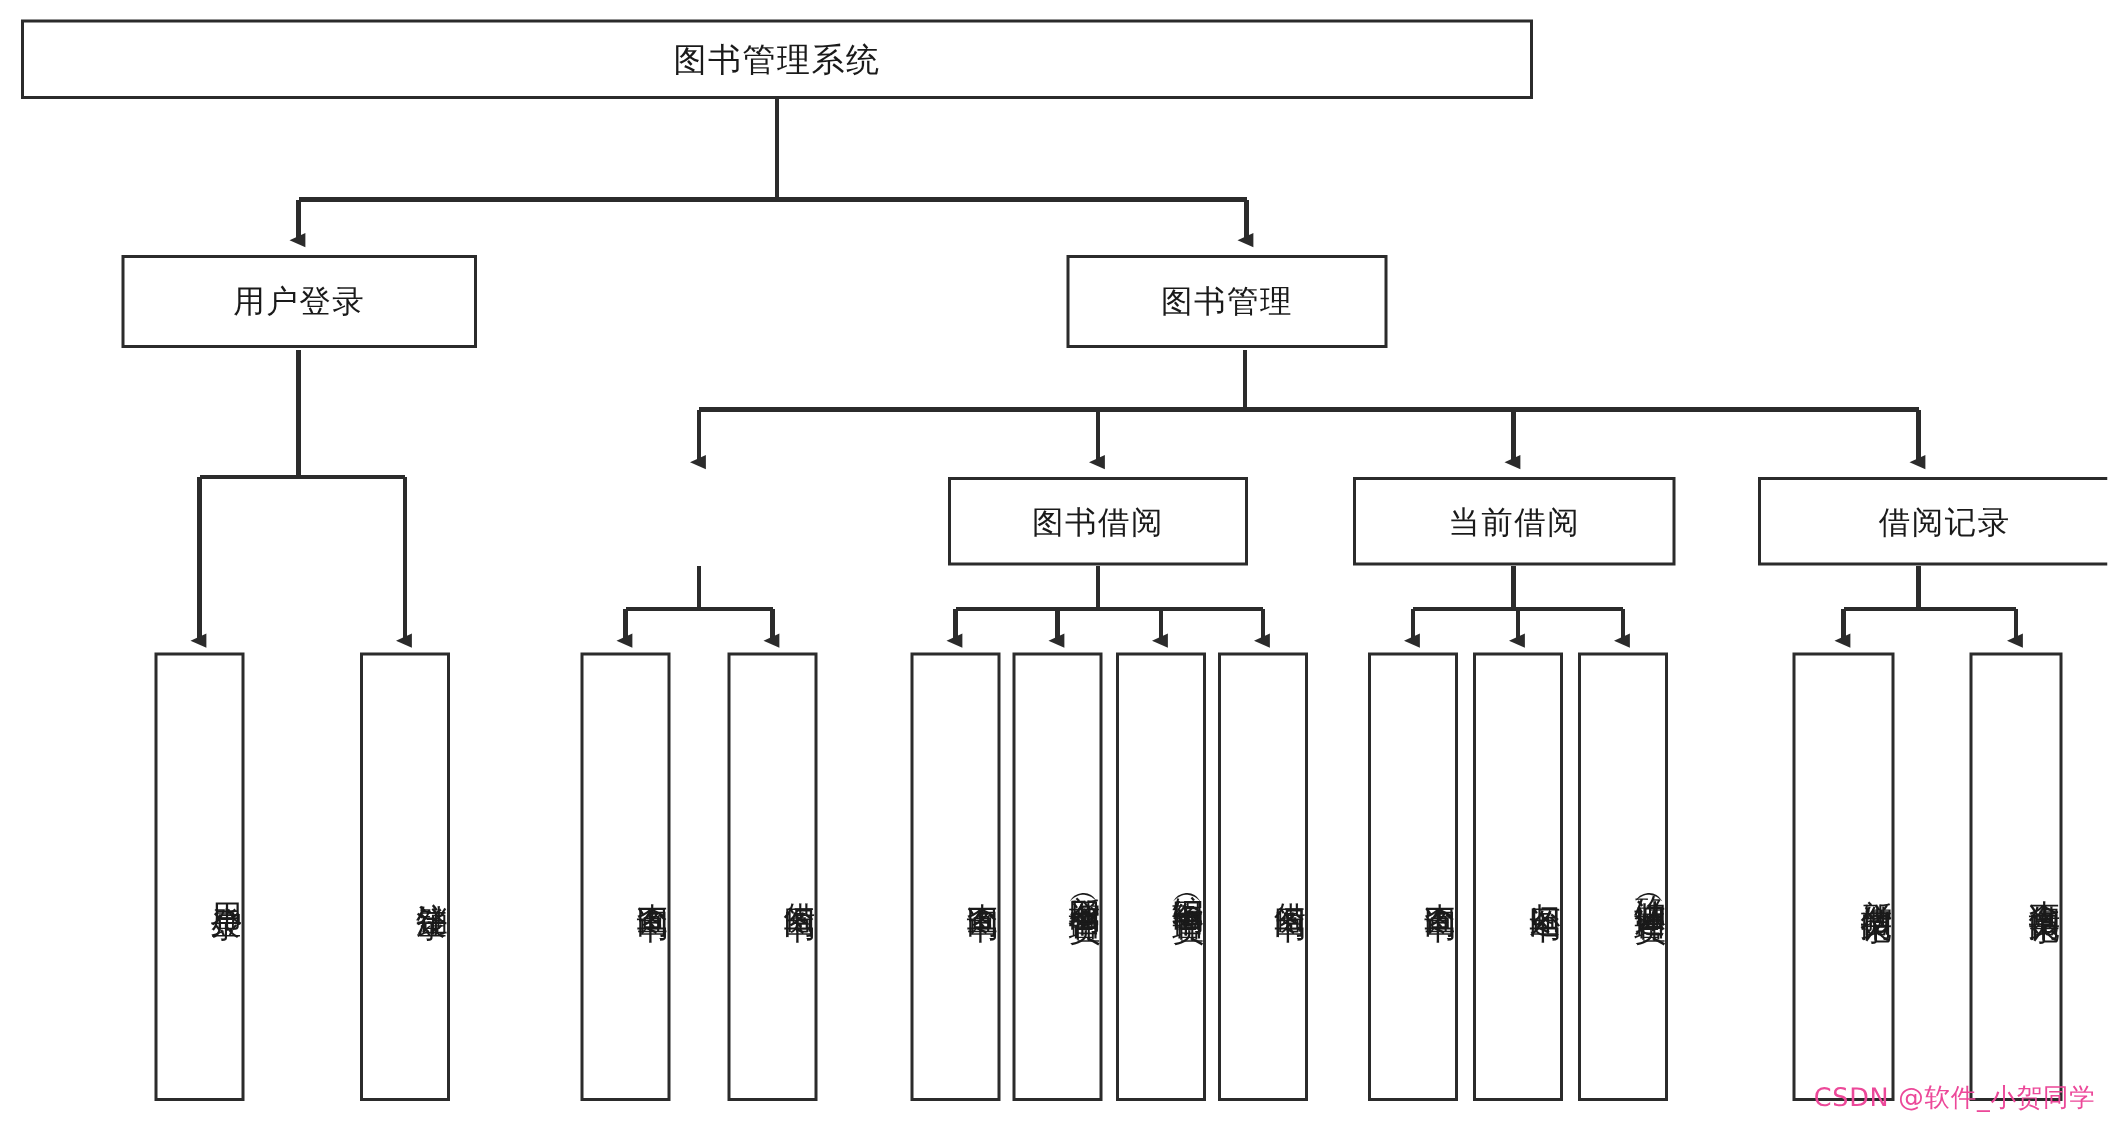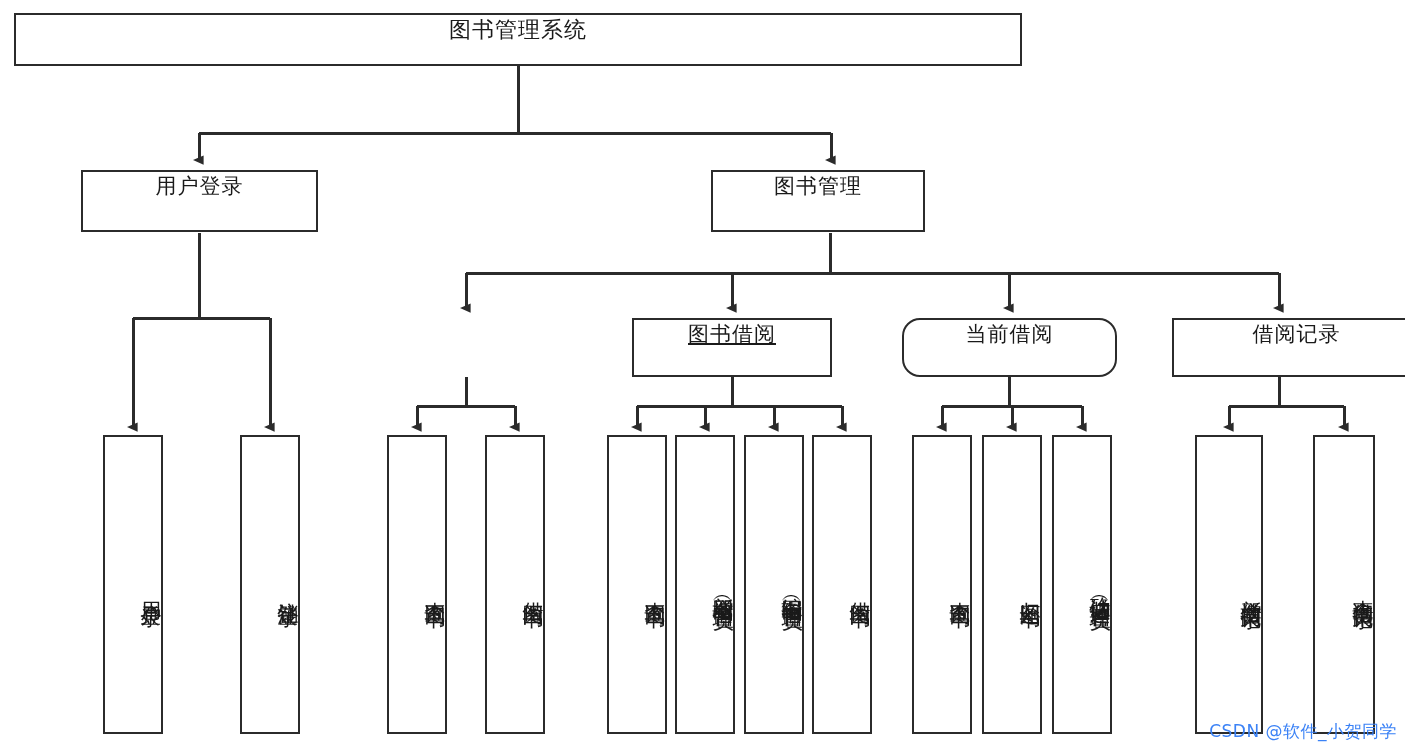--- a/index.html
+++ b/index.html
@@ -23,21 +23,21 @@
     top: 0;
     width: 1405px;
     height: 747px;
   }
   .node {
     position: absolute;
     box-sizing: border-box;
     background: #ffffff;
     border: 2.5px solid #2b2b2b;
     display: flex;
-    align-items: flex-start;
+    align-items: center;
     justify-content: center;
     color: #1a1a1a;
   }
   .node.horiz {
     font-size: 21px;
     letter-spacing: 1px;
   }
   .node.vert {
     writing-mode: vertical-rl;
     text-orientation: upright;
@@ -53,21 +53,21 @@
     line-height: 1.0;
   }
   .node.root {
     font-size: 22px;
   }
   .watermark {
     position: absolute;
     right: 8px;
     bottom: 4px;
     font-size: 17px;
-    color: #3b82f6;
+    color: #ec4899;
     letter-spacing: 0.5px;
     white-space: nowrap;
     pointer-events: none;
   }
 </style>
 </head>
 <body>
 
 <div id="diagram-root">
 
@@ -125,24 +125,24 @@
     <span>图书管理系统</span>
   </div>
 
   <div class="node horiz" style="left:81px; top:170px; width:237px; height:62px;">
     <span>用户登录</span>
   </div>
   <div class="node horiz" style="left:711px; top:170px; width:214px; height:62px;">
     <span>图书管理</span>
   </div>
 
-  <div class="node horiz" style="left:632px; top:318px; width:200px; height:59px;text-decoration:underline;">
+  <div class="node horiz" style="left:632px; top:318px; width:200px; height:59px;">
     <span>图书借阅</span>
   </div>
-  <div class="node horiz" style="left:902px; top:318px; width:215px; height:59px;border-radius:18px;">
+  <div class="node horiz" style="left:902px; top:318px; width:215px; height:59px;">
     <span>当前借阅</span>
   </div>
   <div class="node horiz" style="left:1172px; top:318px; width:249px; height:59px;">
     <span>借阅记录</span>
   </div>
 
   <div class="node vert" style="left:103px; top:435px; width:60px; height:299px;">
     <span class="vtext">用户登录</span>
   </div>
   <div class="node vert" style="left:240px; top:435px; width:60px; height:299px;">

